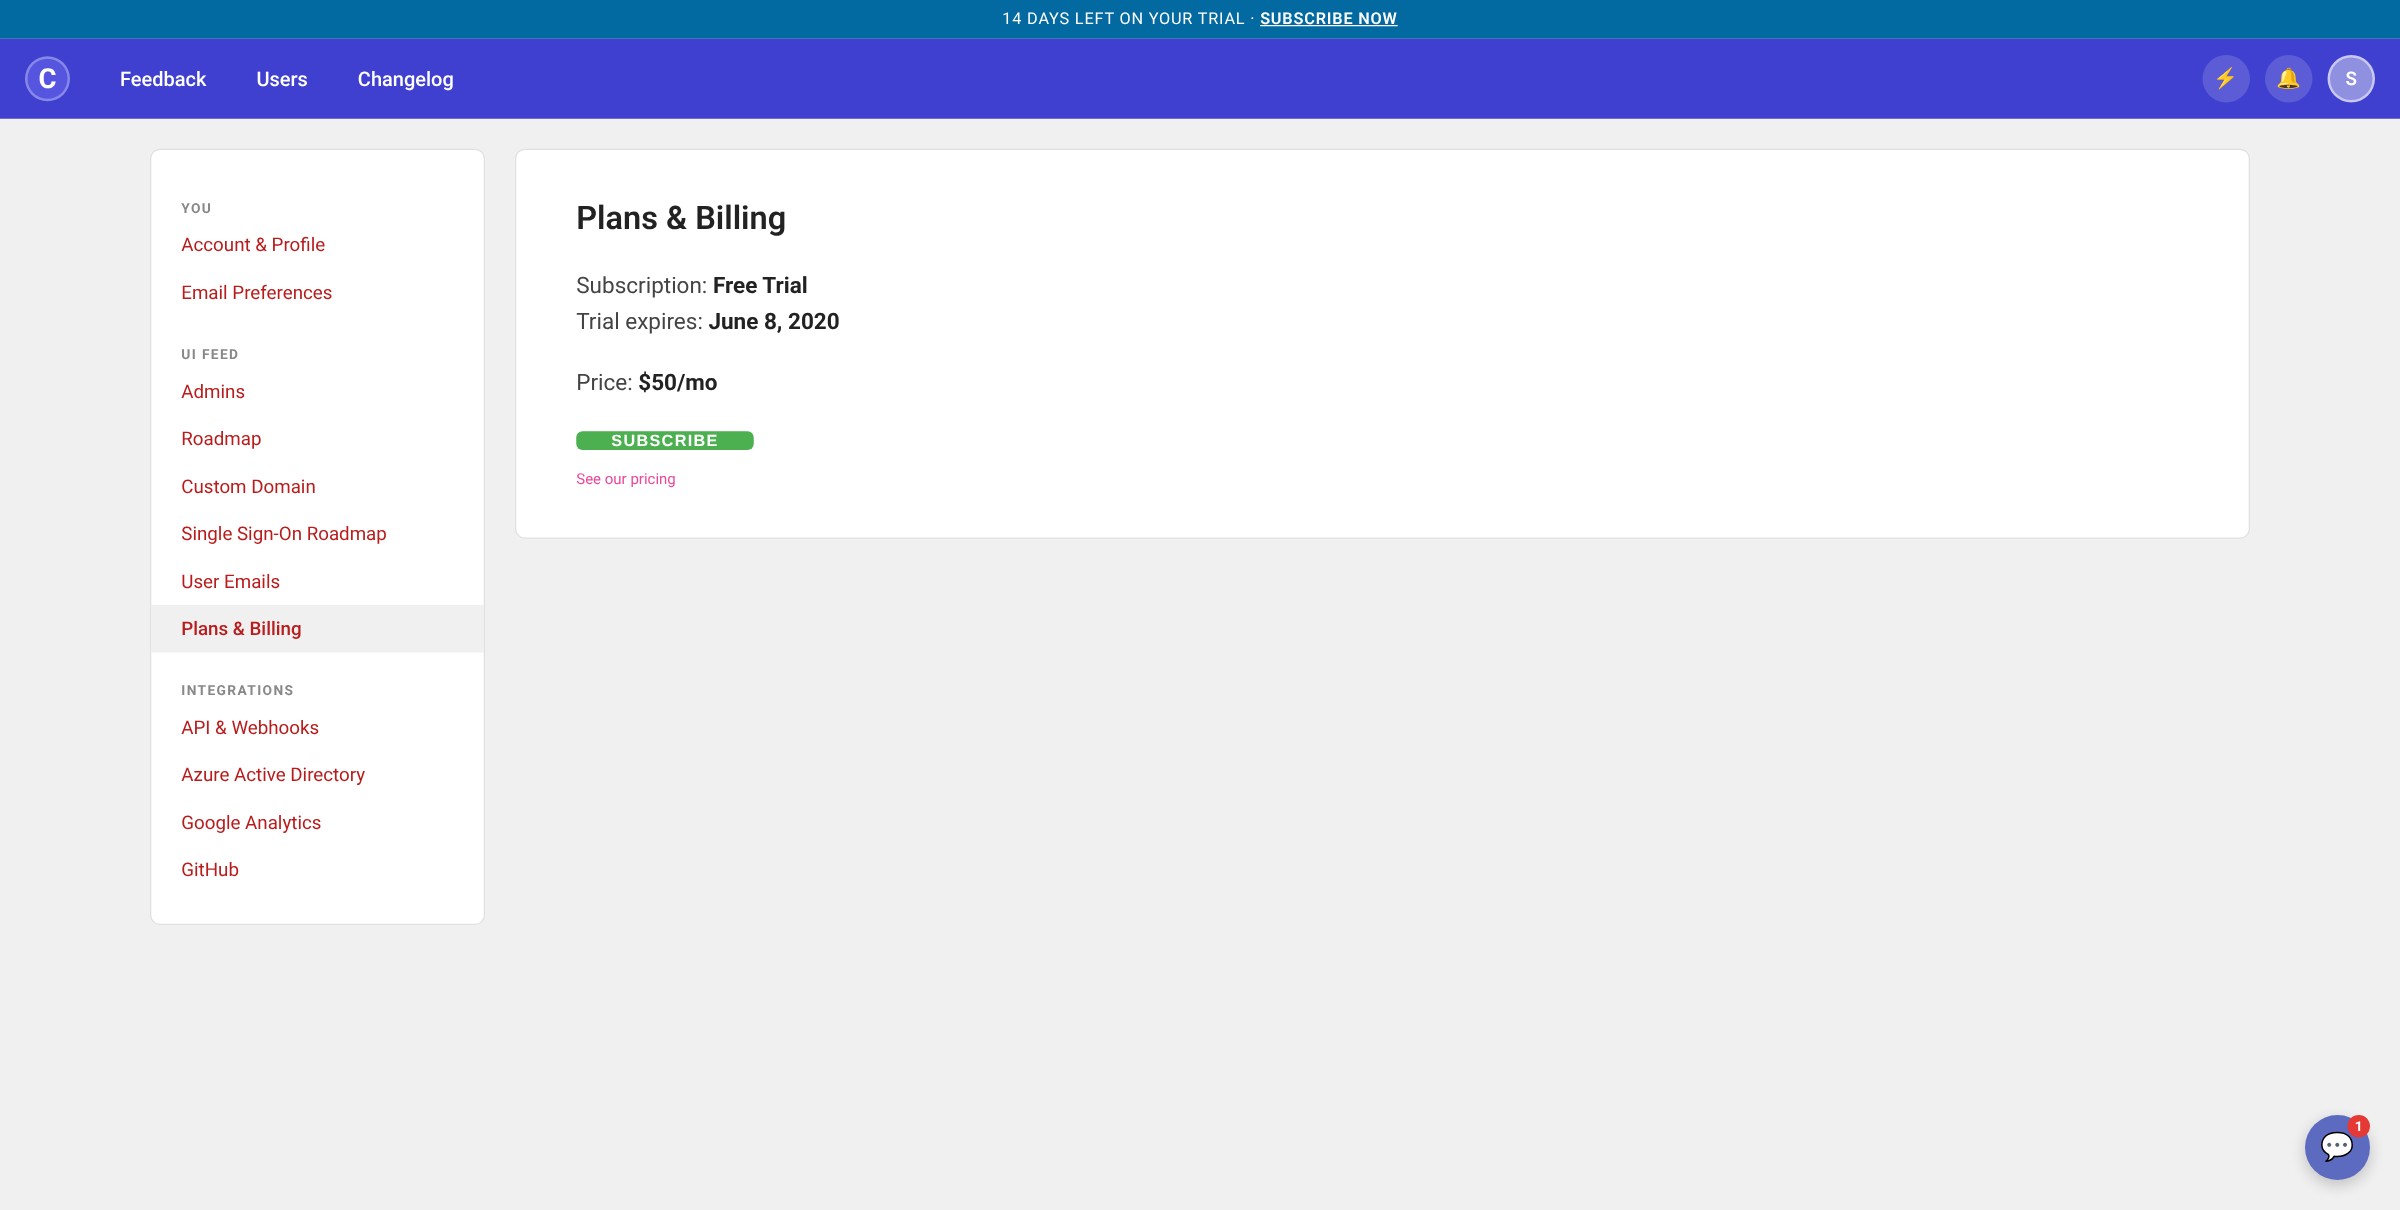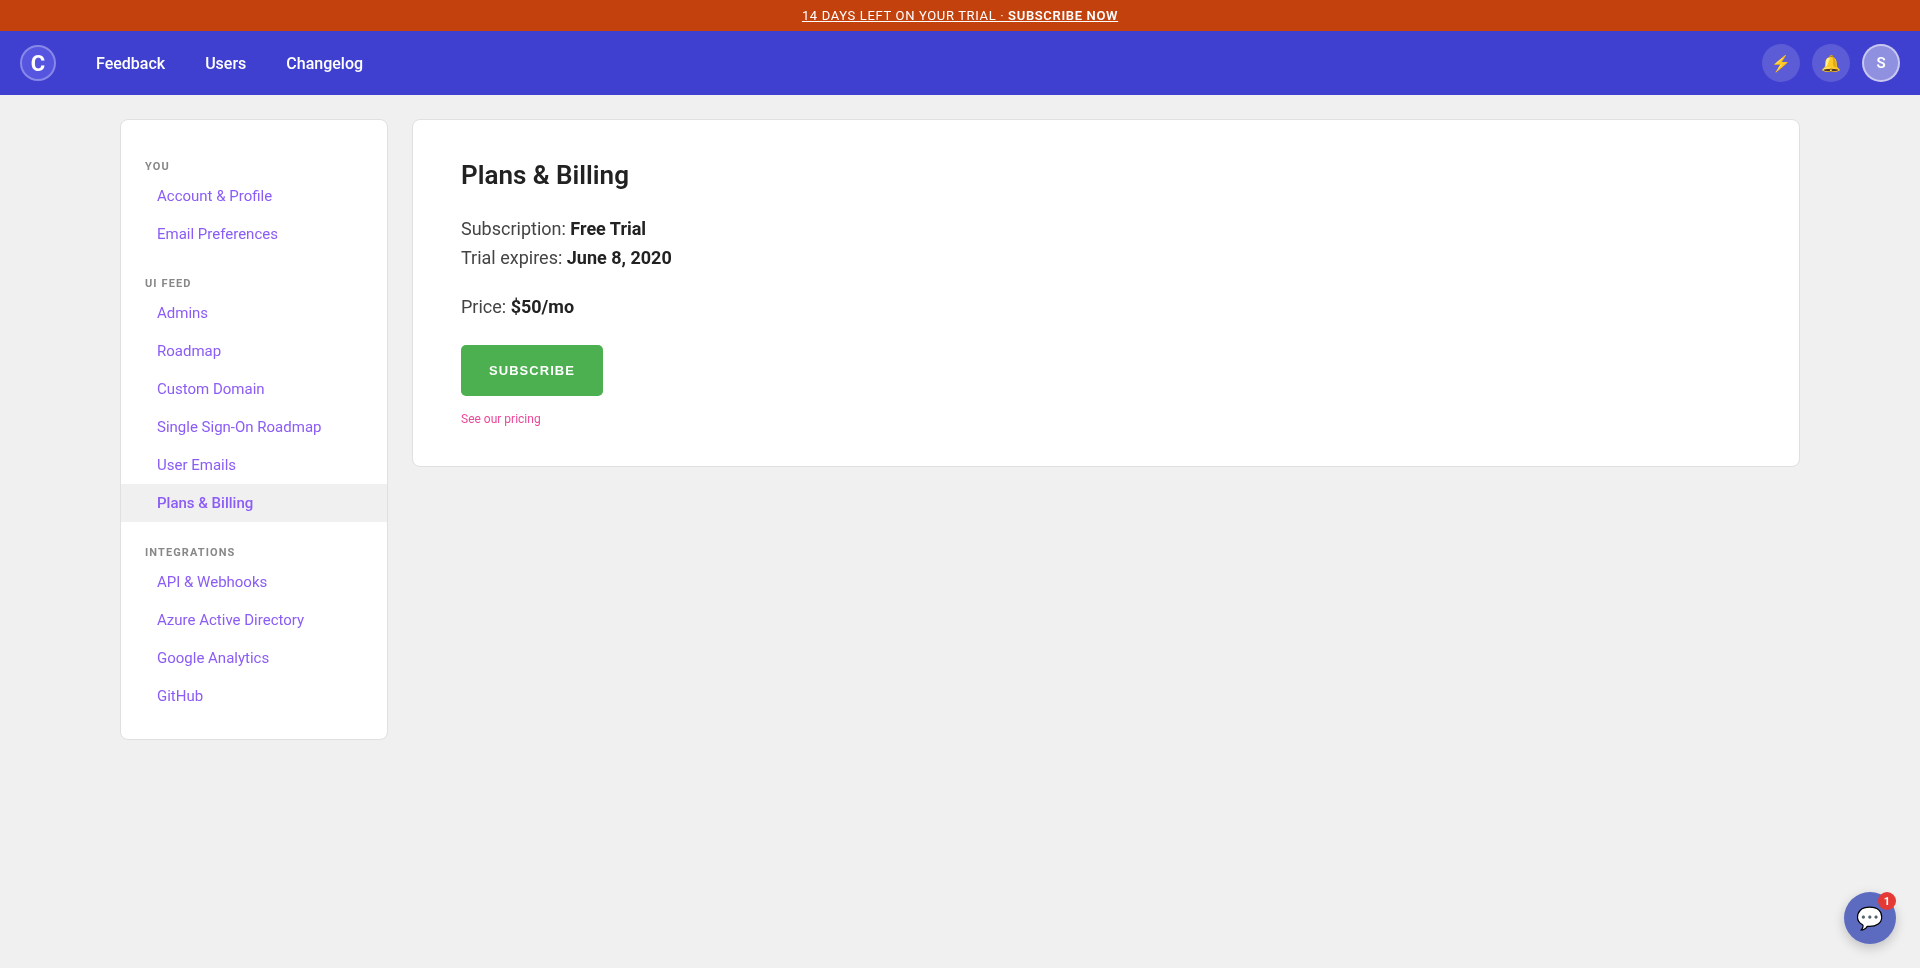--- a/index.html
+++ b/index.html
@@ -1,26 +1,25 @@
 <!DOCTYPE html>
 <html><head>
   <meta charset="utf-8">
   <style>
     * { margin: 0; padding: 0; box-sizing: border-box; }
     body { font-family: -apple-system, BlinkMacSystemFont, 'Segoe UI', Roboto, sans-serif; background: #f0f0f0; }
 
     
     .trial-banner {
-      background: #c2410c;
+      background: #0369a1;
       color: #fff;
       text-align: center;
       padding: 8px 28px;
       font-size: 13px;
       letter-spacing: 0.05em;
-      text-decoration: underline;
     }
     .trial-banner a {
       color: #fff;
       text-decoration: underline;
       font-weight: 600;
     }
 
     
     .navbar {
       background: #4040d0;
@@ -113,23 +112,23 @@
       font-size: 11px;
       font-weight: 700;
       color: #888;
       letter-spacing: 0.1em;
       text-transform: uppercase;
       padding: 8px 24px 4px 24px;
       margin-top: 8px;
     }
     .sidebar-item {
       display: block;
-      padding: 10px 36px;
+      padding: 10px 24px;
       font-size: 15px;
-      color: #8b5cf6;
+      color: #b91c1c;
       cursor: pointer;
       text-decoration: none;
     }
     .sidebar-item.active {
       background: #f0f0f0;
       font-weight: 500;
     }
     .sidebar-spacer { height: 8px; }
 
     
@@ -158,21 +157,21 @@
       color: #222;
     }
     .billing-group {
       margin-bottom: 28px;
     }
     .subscribe-btn {
       background: #4caf50;
       color: #fff;
       border: none;
       border-radius: 5px;
-      padding: 18px 28px;
+      padding: 0 28px;
       font-size: 13px;
       font-weight: 700;
       letter-spacing: 0.08em;
       text-transform: uppercase;
       cursor: pointer;
       margin-bottom: 16px;
       display: block;
     }
     .pricing-link {
       color: #ec4899;

